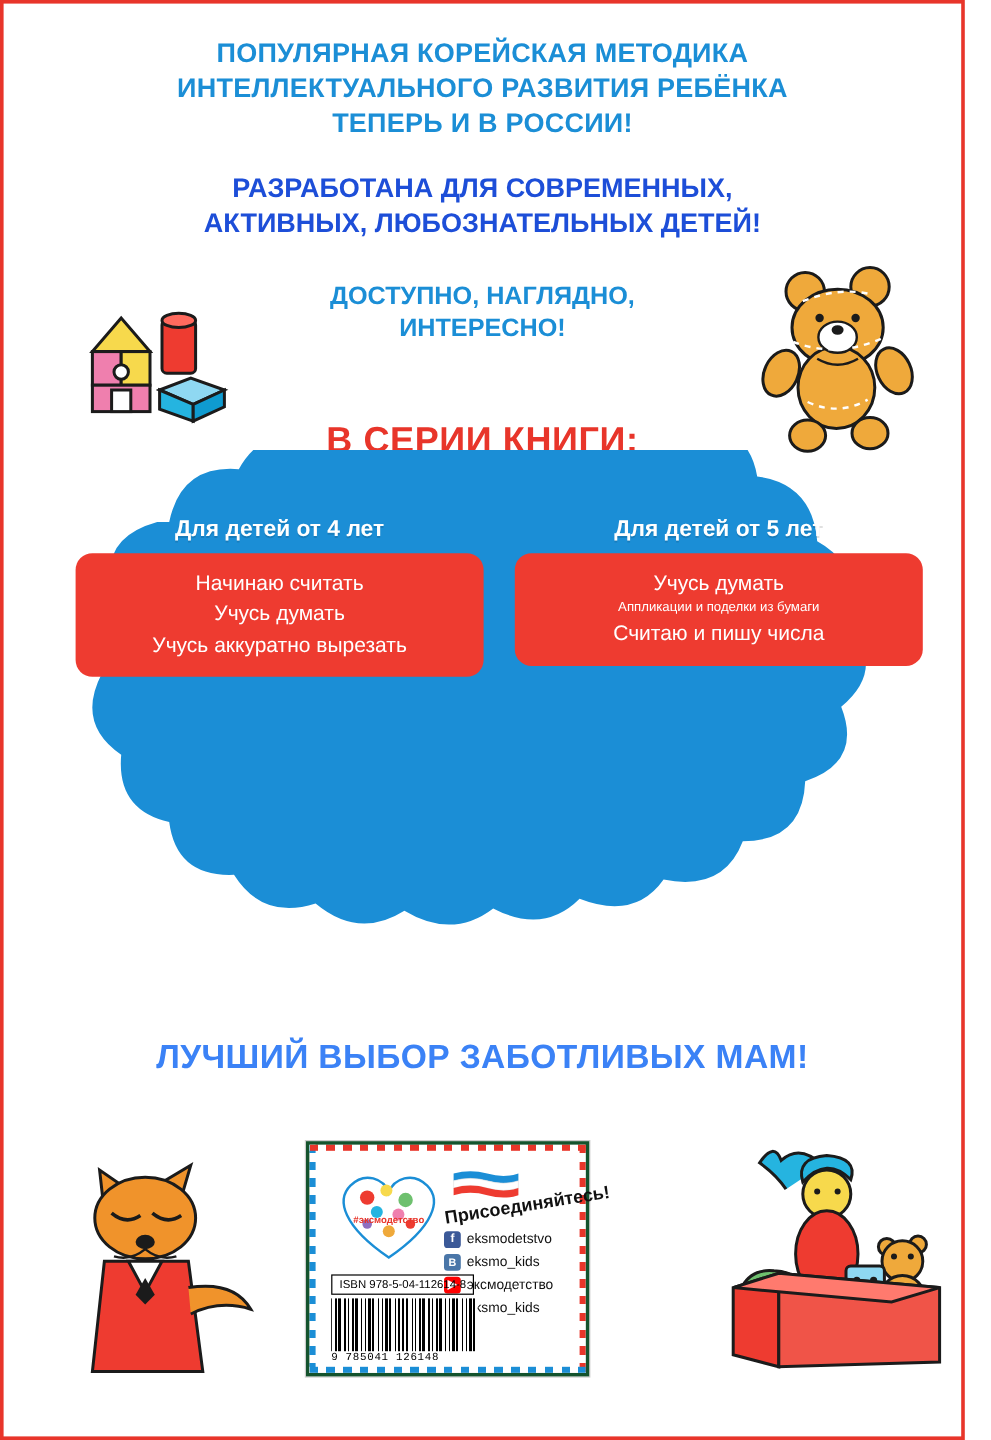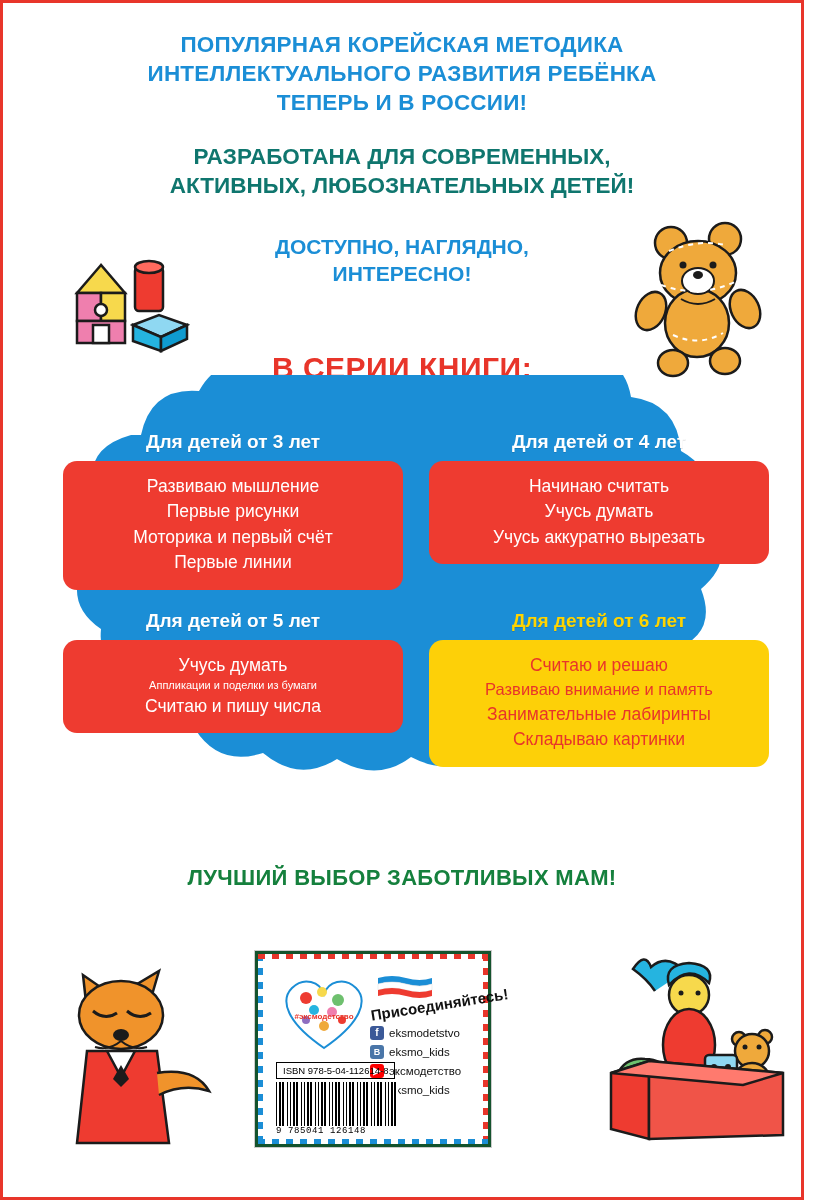--- a/index.html
+++ b/index.html
@@ -33,21 +33,21 @@
   .hl-blue {
     top: 28px;
     color: #1b8ed6;
     font-weight: bold;
     font-size: 22.5px;
     line-height: 1.28;
     letter-spacing: 0.2px;
   }
   .hl-red {
     top: 140px;
-    color: #0f766e;
+    color: #1d4ed8;
     font-weight: bold;
     font-size: 22.5px;
     line-height: 1.28;
   }
   .hl-blue2 {
     top: 230px;
     color: #1b8ed6;
     font-weight: bold;
     font-size: 21px;
     line-height: 1.3;
@@ -118,23 +118,23 @@
   .card-body div {
     white-space: nowrap;
   }
 
   .best-choice {
     position: absolute;
     top: 862px;
     left: 0;
     right: 0;
     text-align: center;
-    color: #15803d;
-    font-weight: bold;
-    font-size: 22px;
+    color: #3b82f6;
+    font-weight: bold;
+    font-size: 28px;
     letter-spacing: 0.3px;
   }
 
   
   .isbn-card {
     position: absolute;
     left: 252px;
     top: 948px;
     width: 236px;
     height: 196px;
@@ -323,57 +323,39 @@
   <div class="series-title">В СЕРИИ КНИГИ:</div>
 
   <div class="cloud-wrap">
     <svg width="790" height="480" viewBox="0 0 790 480">
       <path d="M120,60 q10,-48 58,-44 q22,-40 72,-26 q30,-34 74,-12 q34,-34 78,-8 q36,-30 78,-2 q42,-22 72,14 q50,-6 58,40 q46,6 50,54 q40,22 26,70 q32,36 -6,68 q18,46 -30,62 q-2,50 -52,50 q-16,42 -66,32 q-24,34 -70,16 q-30,30 -72,8 q-34,26 -74,2 q-38,24 -74,-6 q-44,14 -68,-24 q-48,2 -54,-44 q-44,-10 -40,-56 q-38,-26 -16,-68 q-30,-40 10,-66 q-14,-46 36,-60 z" fill="#1b8ed6"></path>
     </svg>
   </div>
 
   <div class="cards">
 
-    <div class="card-col">
-      <div class="card-head">Для детей от 3 лет</div>
-      <div class="card-body red">
-        <div>Развиваю мышление</div>
-        <div>Первые рисунки</div>
-        <div>Моторика и первый счёт</div>
-        <div>Первые линии</div>
-      </div>
-    </div>
 
     <div class="card-col">
       <div class="card-head">Для детей от 4 лет</div>
       <div class="card-body red">
         <div>Начинаю считать</div>
         <div>Учусь думать</div>
         <div>Учусь аккуратно вырезать</div>
       </div>
     </div>
 
     <div class="card-col">
       <div class="card-head">Для детей от 5 лет</div>
       <div class="card-body red">
         <div>Учусь думать</div>
         <div style="font-size:11px;">Аппликации и поделки из бумаги</div>
         <div>Считаю и пишу числа</div>
       </div>
     </div>
 
-    <div class="card-col">
-      <div class="card-head yellow">Для детей от 6 лет</div>
-      <div class="card-body yellow">
-        <div>Считаю и решаю</div>
-        <div style="font-size:16.5px;">Развиваю внимание и память</div>
-        <div>Занимательные лабиринты</div>
-        <div>Складываю картинки</div>
-      </div>
-    </div>
 
   </div>
 
   <div class="best-choice">ЛУЧШИЙ ВЫБОР ЗАБОТЛИВЫХ МАМ!</div>
 
   <div class="ill" style="left:44px; top:950px; width:180px; height:200px;">
     <svg width="180" height="200" viewBox="0 0 180 200">
       <g stroke="#1b1b1b" stroke-width="2.5" fill="#f0932b">
         <polygon points="36,22 40,58 62,40"></polygon>
         <polygon points="112,18 102,52 82,36"></polygon>

